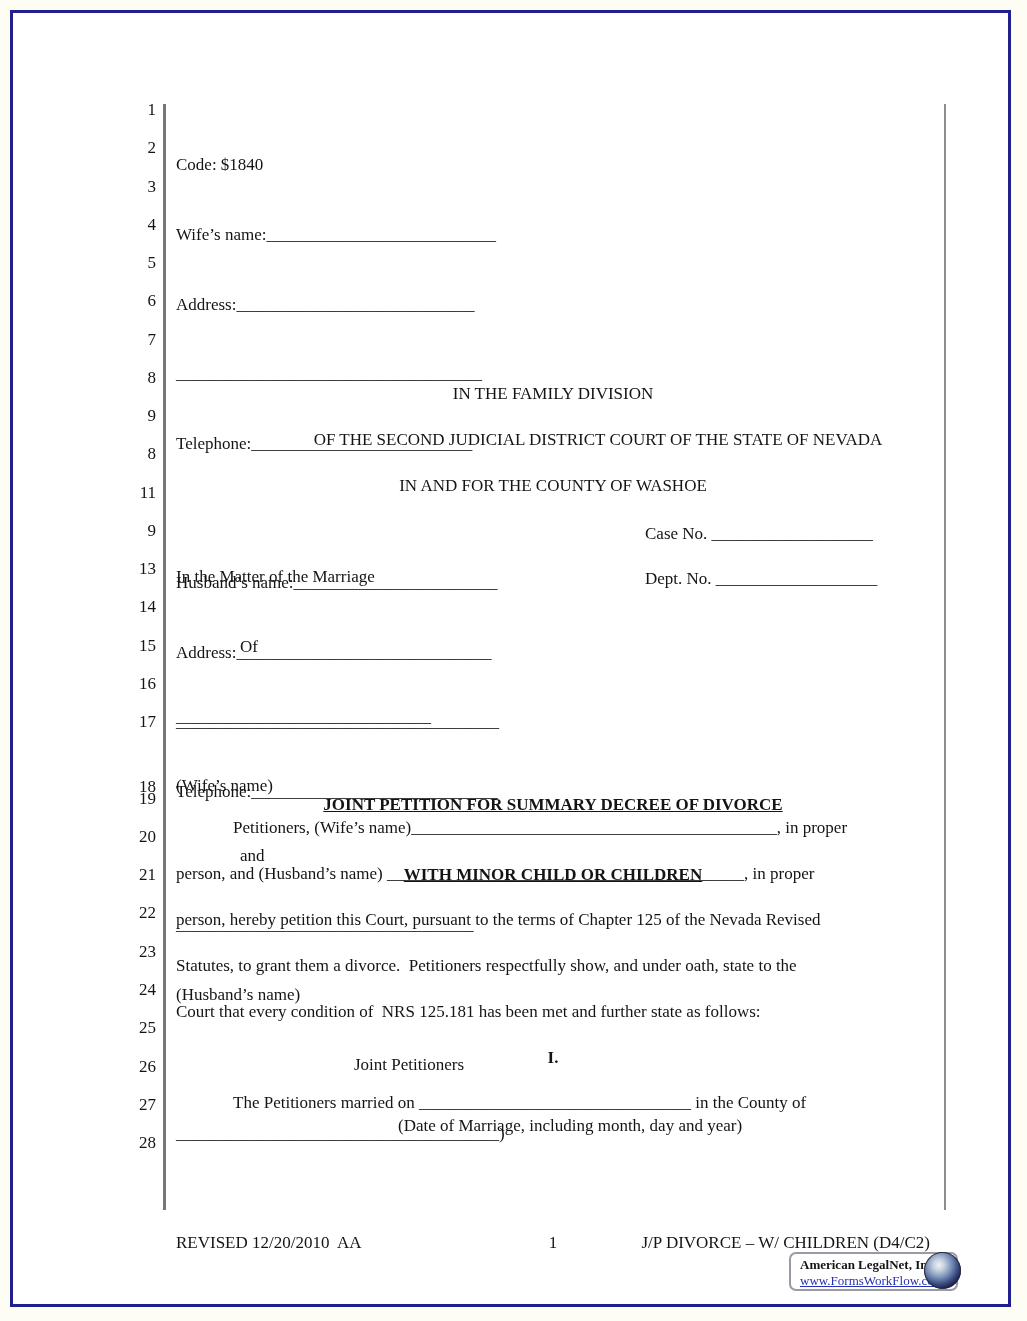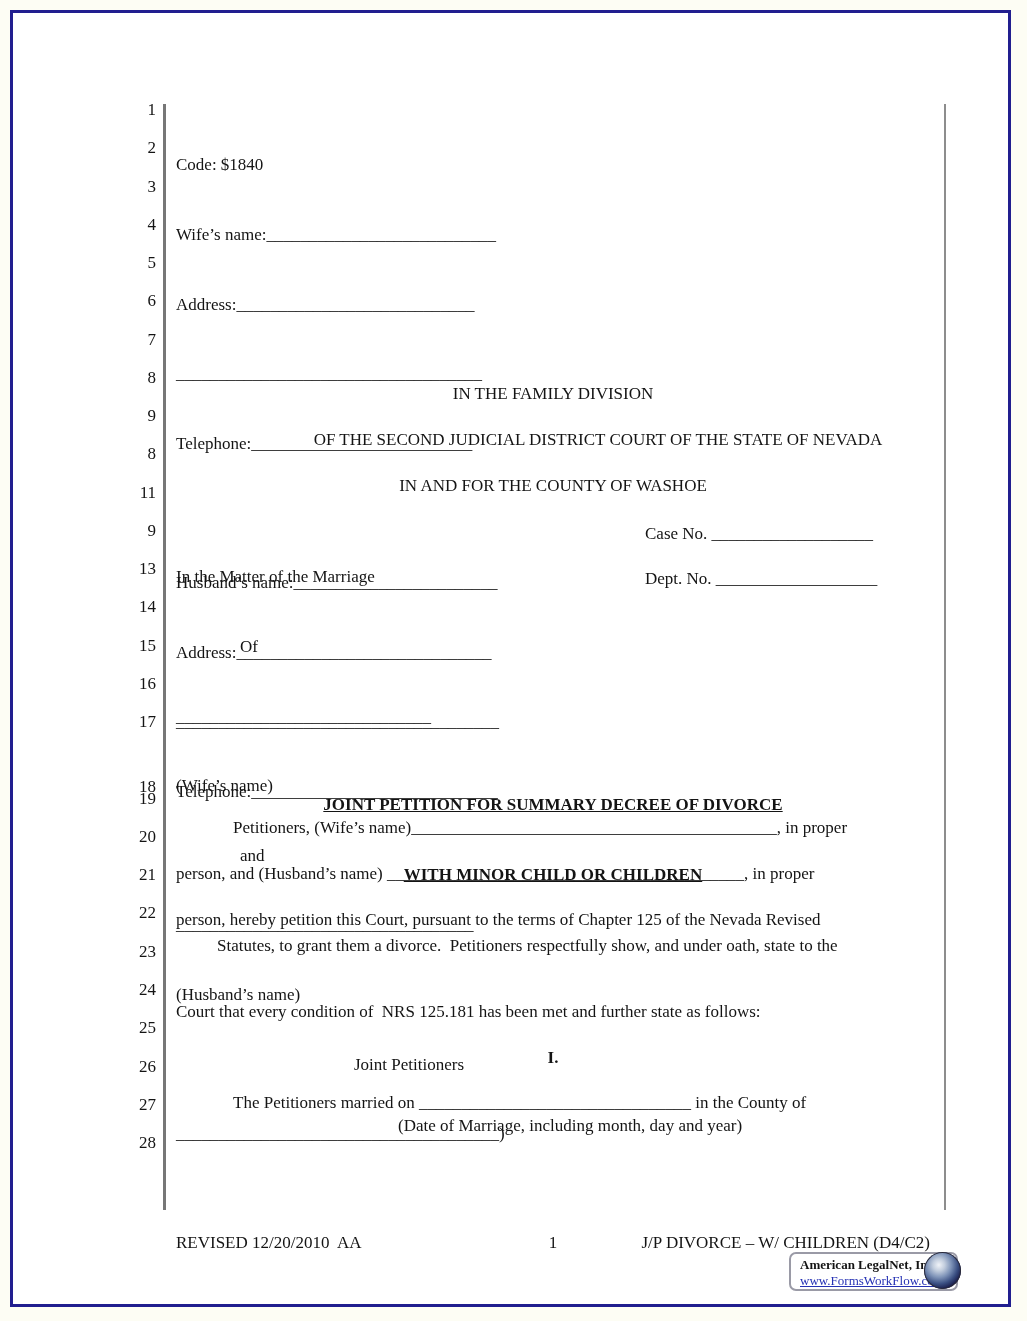--- a/index.html
+++ b/index.html
@@ -123,21 +123,21 @@
   <div class="abs txt" style="left:645px; top:567px;">Dept. No. ___________________</div>
 
   <div class="abs txt center bold" style="top:747px;">
     <div><span class="uline">JOINT PETITION FOR SUMMARY DECREE OF DIVORCE</span></div>
     <div><span class="uline">WITH MINOR CHILD OR CHILDREN</span></div>
   </div>
 
   <div class="abs txt" style="left:233px; top:816px;">Petitioners, (Wife’s name)___________________________________________, in proper</div>
   <div class="abs txt" style="left:176px; top:862px;">person, and (Husband’s name) __________________________________________, in proper</div>
   <div class="abs txt" style="left:176px; top:908px;">person, hereby petition this Court, pursuant to the terms of Chapter 125 of the Nevada Revised</div>
-  <div class="abs txt" style="left:176px; top:934px;margin-left:41px;">Statutes, to grant them a divorce.  Petitioners respectfully show, and under oath, state to the</div>
+  <div class="abs txt" style="left:176px; top:954px;">Statutes, to grant them a divorce.  Petitioners respectfully show, and under oath, state to the</div>
   <div class="abs txt" style="left:176px; top:1000px;">Court that every condition of  NRS 125.181 has been met and further state as follows:</div>
 
   <div class="abs txt center bold" style="top:1046px;">I.</div>
 
   <div class="abs txt" style="left:233px; top:1091px;">The Petitioners married on ________________________________ in the County of</div>
   <div class="abs txt" style="left:398px; top:1114px;">(Date of Marriage, including month, day and year)</div>
 
   <div class="abs txt small" style="left:176px; top:1231px;">REVISED 12/20/2010  AA</div>
   <div class="abs txt small center" style="top:1231px;">1</div>
   <div class="abs txt small" style="left:500px; top:1231px; width:430px; text-align:right;">J/P DIVORCE – W/ CHILDREN (D4/C2)</div>

